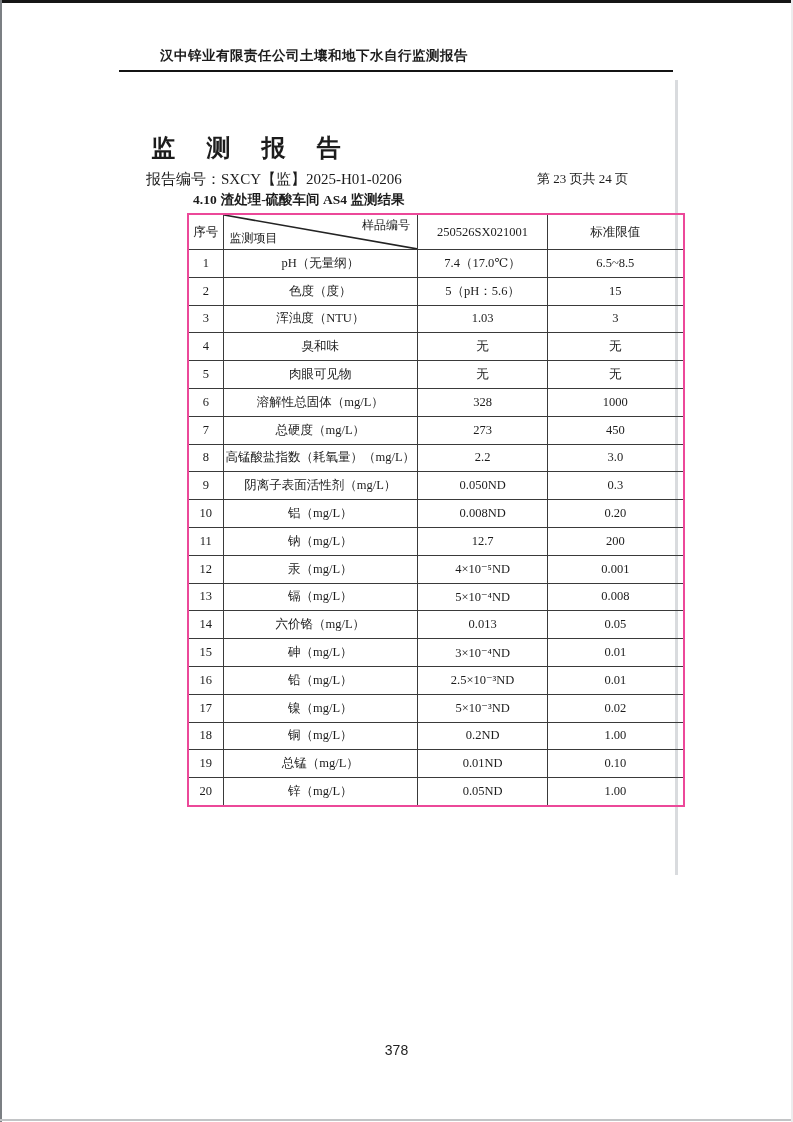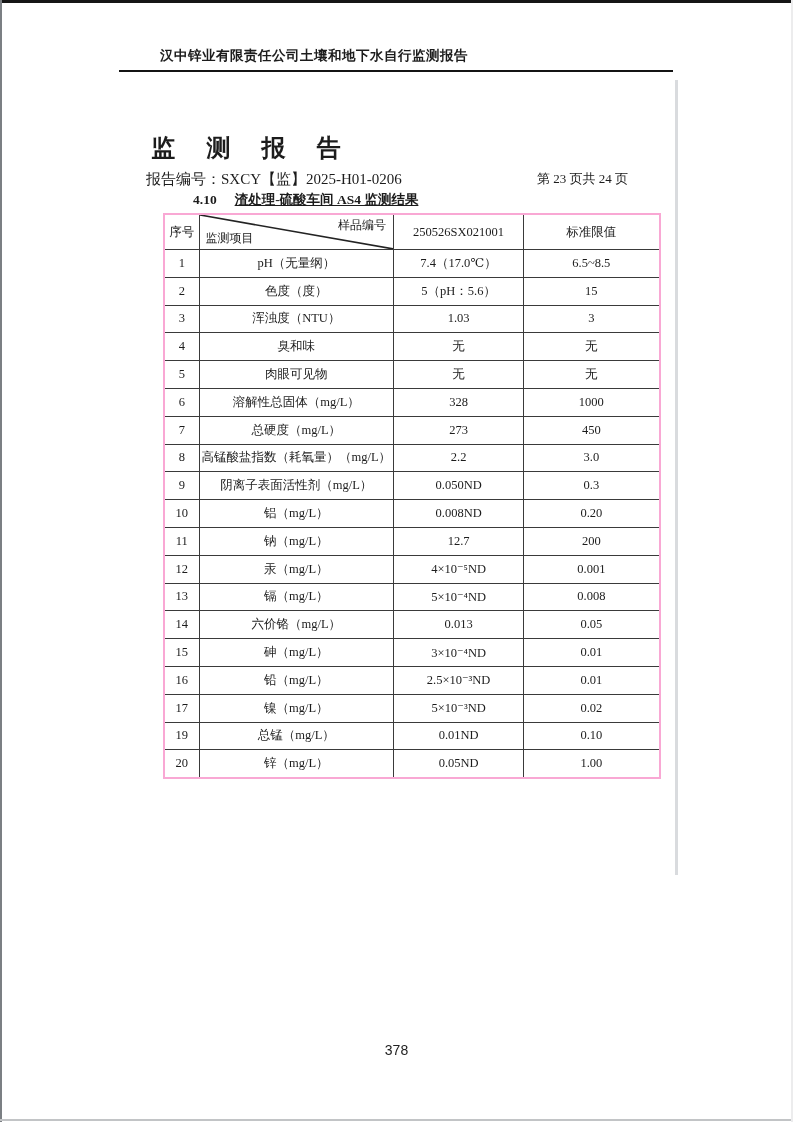--- a/index.html
+++ b/index.html
@@ -24,34 +24,34 @@
 
   .report-title{
     position:absolute;left:120px;top:132px;width:553px;
     font-size:24px;font-weight:bold;
     letter-spacing:1.3em;padding-left:1.3em;box-sizing:border-box;
     white-space:nowrap;
   }
   .meta-left{position:absolute;left:146px;top:170px;font-size:15px;white-space:nowrap;}
   .meta-right{position:absolute;left:537px;top:170px;font-size:13px;white-space:nowrap;display:flex;}
   .section-heading{position:absolute;left:193px;top:191px;font-size:13.5px;font-weight:bold;white-space:nowrap;}
-  .section-heading .sec-title{margin-left:18px;text-decoration:underline;}
+  .section-heading .sec-title{margin-left:4px;}
 
   table.results{
     position:absolute;left:163px;top:213px;
     border-collapse:collapse;table-layout:fixed;
     font-size:12.5px;
   }
   table.results th,table.results td{
     border:1px solid #3a3a3a;
     text-align:center;vertical-align:middle;
     padding:0 2px;font-weight:normal;
     height:26.8px;overflow:hidden;white-space:nowrap;
   }
-  table.results{border:2px solid #f9a8d4;}
+  table.results{border:2px solid #ec4899;margin-left:24px;}
   table.results thead th{height:34px;}
   .col-no{width:35px;}
   .col-item{width:164px;}
   .col-sample{width:130px;}
   .col-limit{width:136px;}
 
   th.diagonal{position:relative;padding:0;}
   th.diagonal svg{position:absolute;left:0;top:0;width:100%;height:100%;display:block;}
   th.diagonal .corner-top{position:absolute;right:7px;top:2px;font-size:12px;}
   th.diagonal .corner-bottom{position:absolute;left:6px;bottom:2px;font-size:12px;}
@@ -205,20 +205,26 @@
         <td>2.5×10⁻³ND</td>
         <td>0.01</td>
       </tr>
       <tr>
         <td>17</td>
         <td>镍（mg/L）</td>
         <td>5×10⁻³ND</td>
         <td>0.02</td>
       </tr>
       <tr>
+        <td>18</td>
+        <td>铜（mg/L）</td>
+        <td>0.2ND</td>
+        <td>1.00</td>
+      </tr>
+      <tr>
         <td>19</td>
         <td>总锰（mg/L）</td>
         <td>0.01ND</td>
         <td>0.10</td>
       </tr>
       <tr>
         <td>20</td>
         <td>锌（mg/L）</td>
         <td>0.05ND</td>
         <td>1.00</td>

